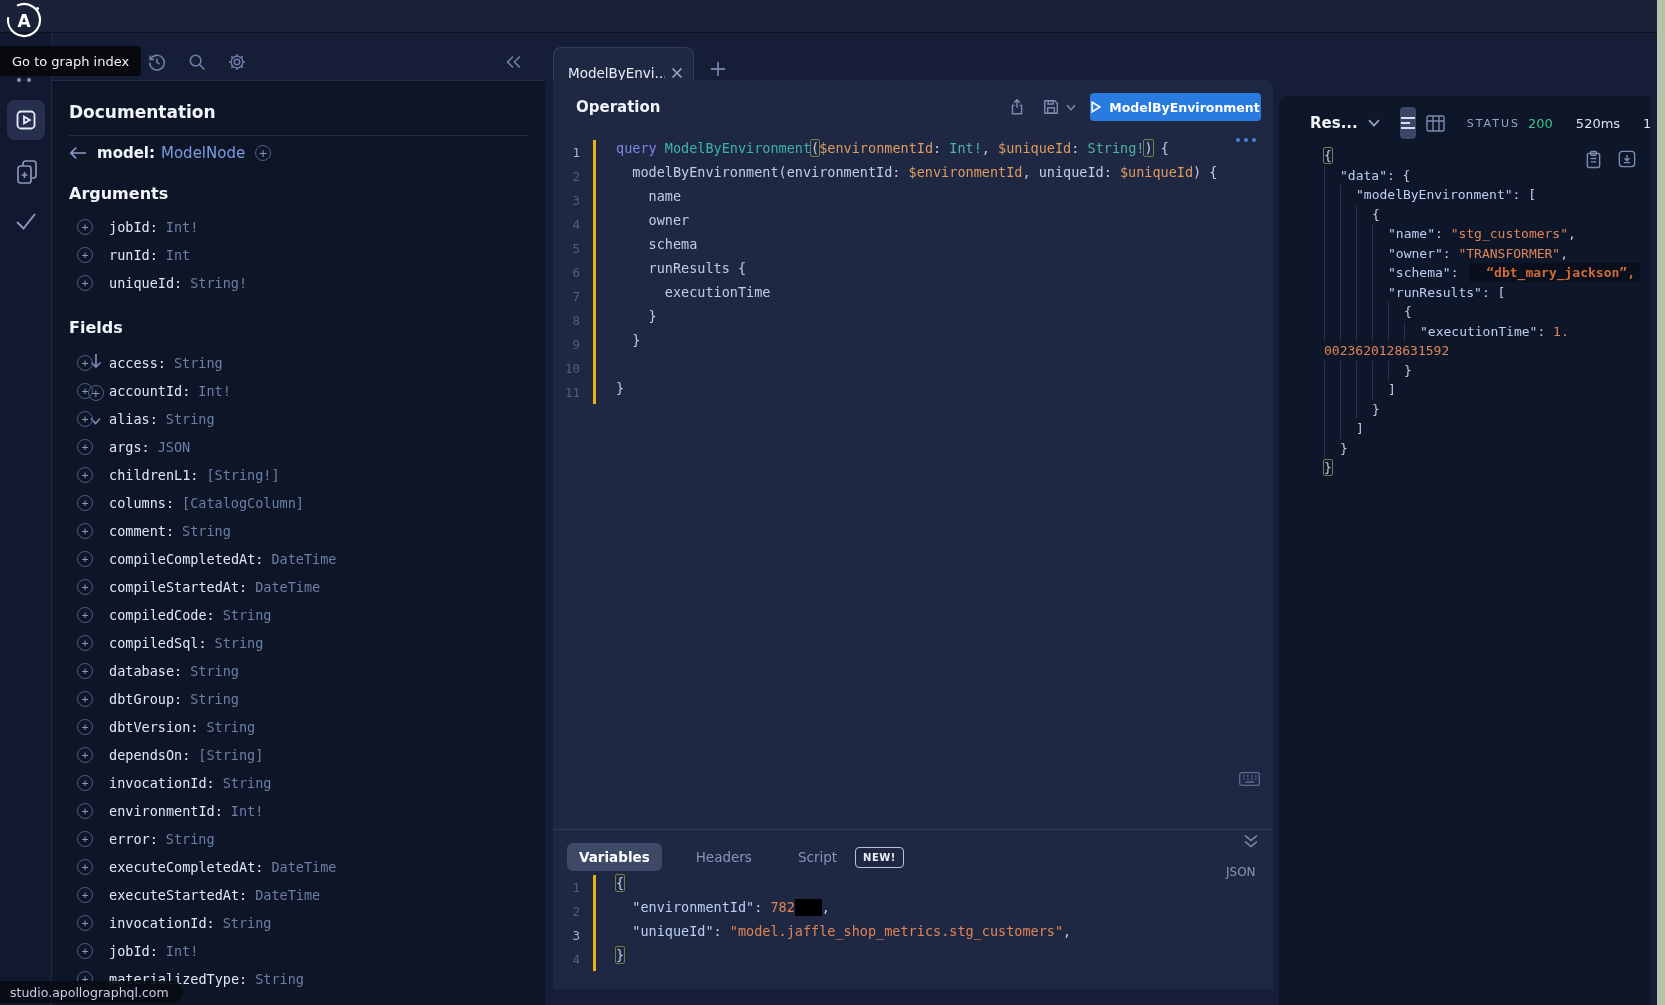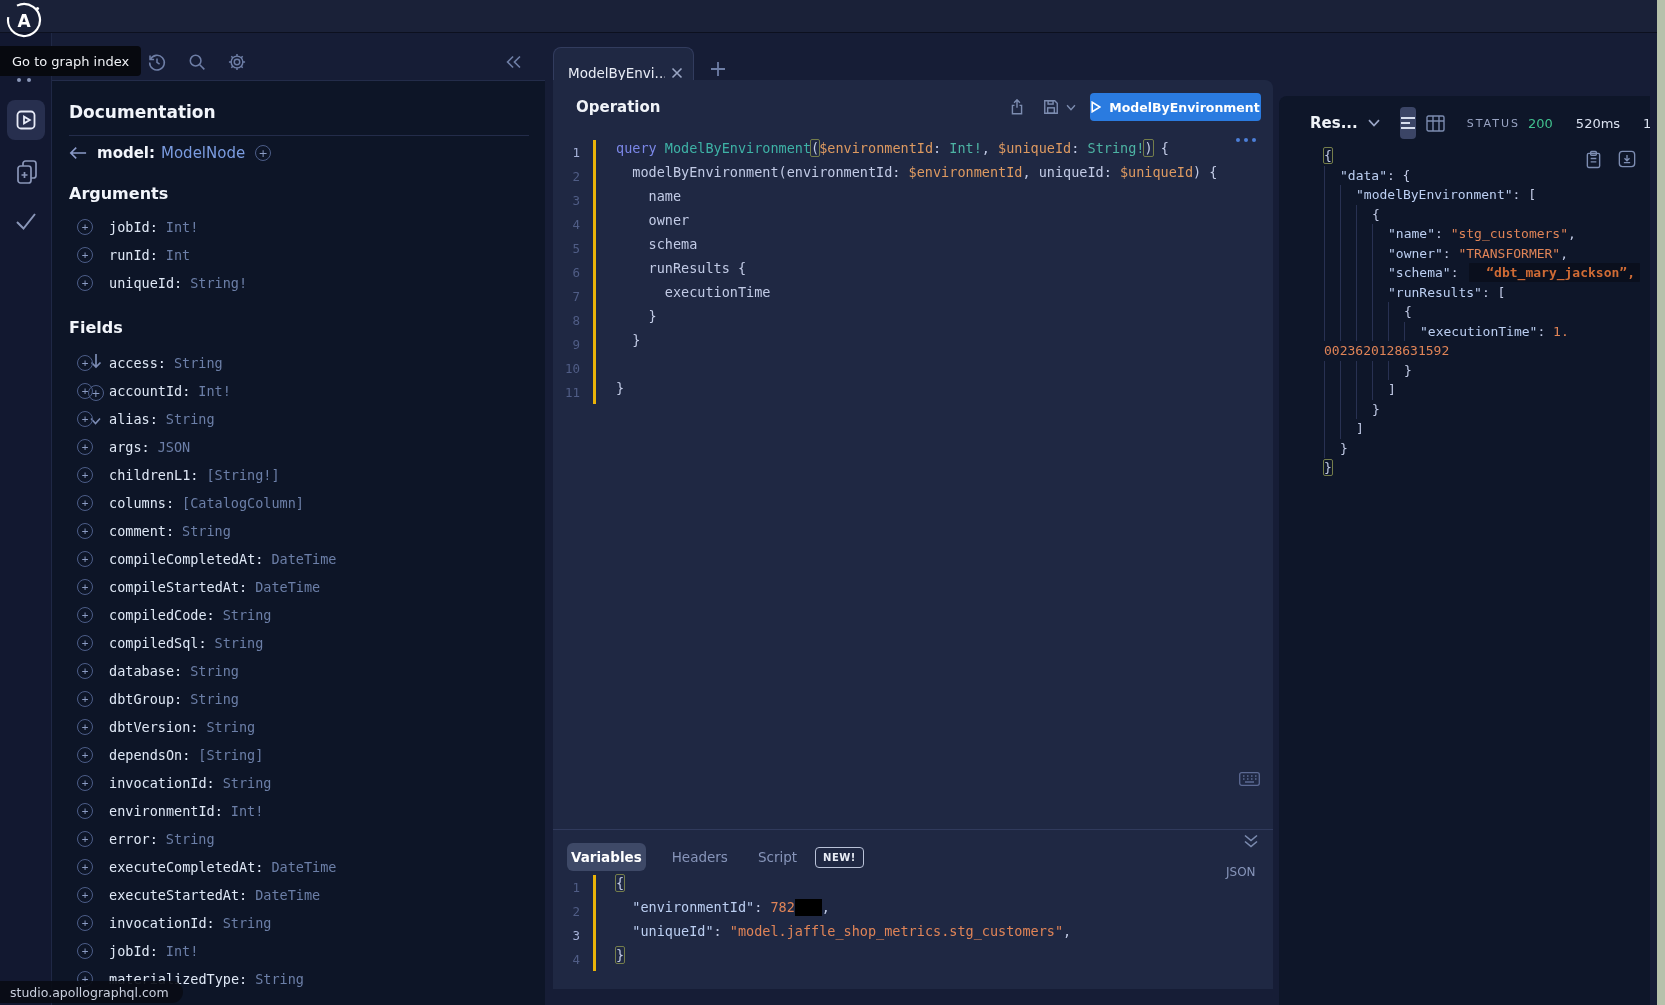--- a/index.html
+++ b/index.html
@@ -83,21 +83,21 @@
   .tk-mb { color:#c2cbe6; outline:1px solid #747d4b; border-radius:1px; }
   .tk-bb { display:inline-block; width:27px; height:17px; background:#000; }
   .tk-red { background:#0a0f1d; color:#cf6b35; font-weight:bold; padding:2px 5px 2px 17px; margin-left:3px; border-radius:1px; }
   #op-more { position:absolute; left:683px; top:58px; display:flex; gap:4px; }
   #op-more i { width:4px; height:4px; border-radius:50%; background:#4c7fd8; }
   #kbd-ic { position:absolute; left:686px; top:692px; color:#5c6a94; }
 
   
   #bottom-divider { position:absolute; left:0; top:749px; width:100%; height:1px; background:#303a5c; }
   #bottom-tabs { position:absolute; left:14px; top:763px; display:flex; align-items:center; gap:22px; }
-  .btab { font-size:13.5px; color:#8795ba; padding:6px 4px; }
+  .btab { font-size:13.5px; color:#8795ba; padding:6px 12px; }
   .btab.active { background:#3e4967; border-radius:6px; color:#fff; font-weight:bold; }
   #new-badge { border:1px solid #b9c2d8; border-radius:4px; font-size:10px; font-weight:bold; letter-spacing:.5px; color:#e9edf6; padding:4px 7px; margin-left:-8px;text-align:right; }
   #collapse-vars { position:absolute; left:690px; top:754px; color:#7c8cb0; }
   #json-label { position:absolute; left:673px; top:785px; font-size:12px; color:#8795ba; }
   #vars-editor { position:absolute; left:0; top:795px; width:100%; }
 
   
   #resp { left:1279px; top:96px; width:371px; height:909px; background:#0e1629; border-radius:8px 0 0 0; overflow:hidden; }
   #resp-header { position:absolute; left:0; top:10px; width:100%; height:34px; display:flex; align-items:center; padding-left:31px; }
   #resp-title { font-size:15px; font-weight:bold; color:#f0f3f8; }

